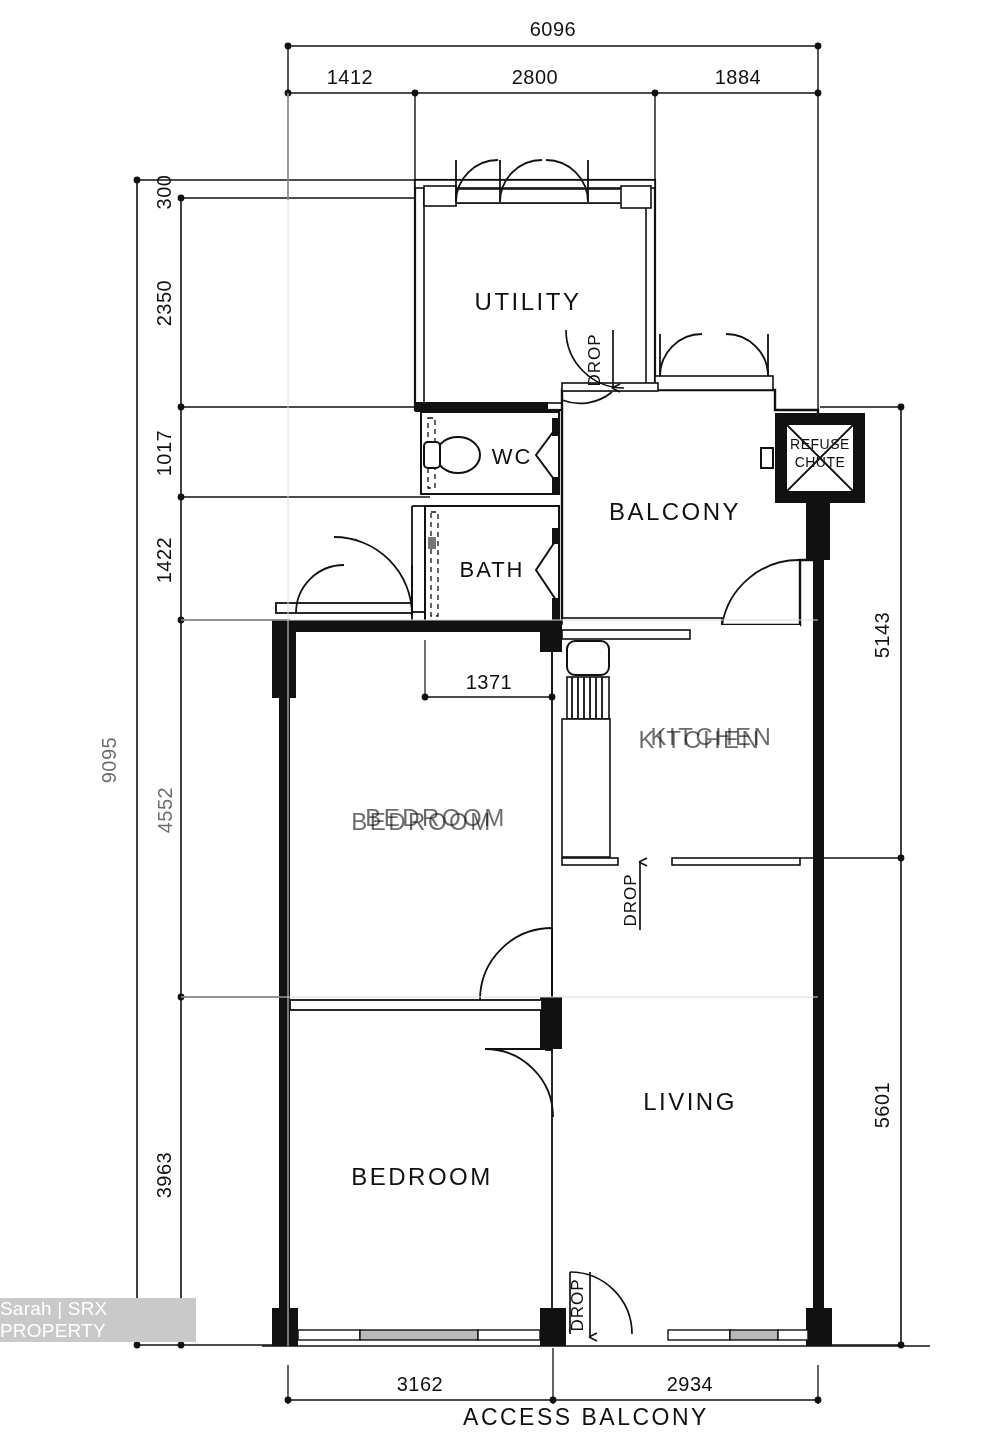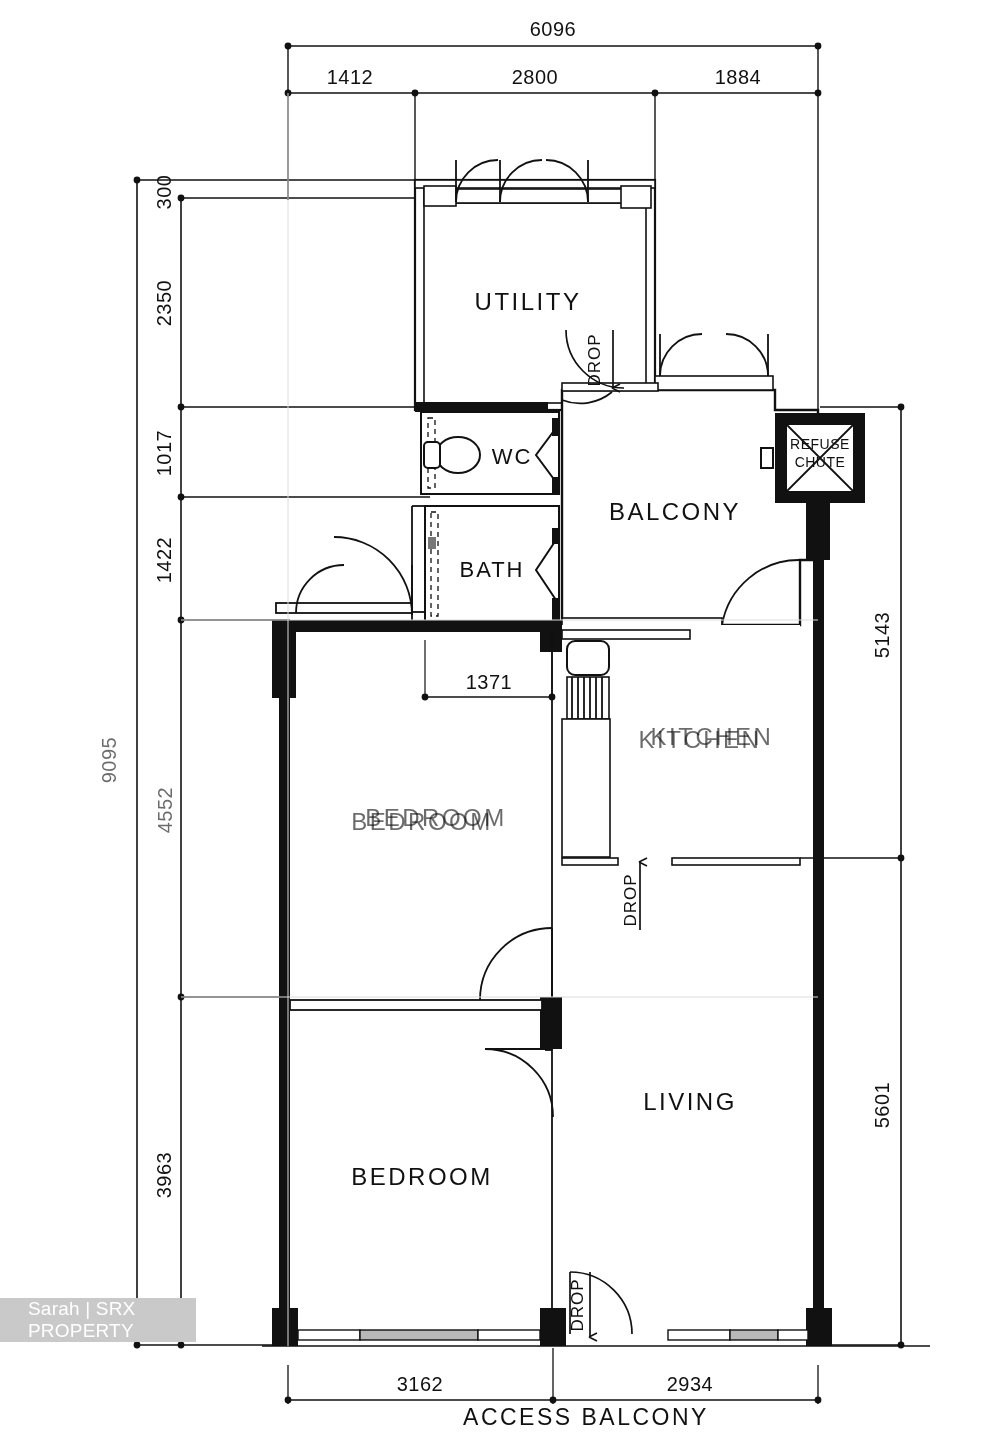--- a/index.html
+++ b/index.html
@@ -9,21 +9,21 @@
     width:1006px;height:1440px;position:relative;overflow:hidden;
     -webkit-font-smoothing:antialiased;
   }
   #stage{position:absolute;left:0;top:0;width:1006px;height:1440px;}
   svg{position:absolute;left:0;top:0;}
 
   .wm{
     position:absolute;left:0;top:1298px;width:196px;height:44px;
     background:#c9c9c9;color:#ffffff;
     font-size:19px;letter-spacing:.2px;
-    display:flex;align-items:center;padding-left:28px;box-sizing:border-box;
+    display:flex;align-items:center;padding-left:0;box-sizing:border-box;
     font-family:"Liberation Sans", sans-serif;
   }
 
   text{font-family:"Liberation Sans", sans-serif;fill:#111;}
   .dim{font-size:20px;letter-spacing:.5px;}
   .room{font-size:24px;letter-spacing:2.5px;}
   .roomsm{font-size:22px;letter-spacing:2px;}
   .chute{font-size:14px;letter-spacing:.5px;}
   .drop{font-size:17px;letter-spacing:1px;}
   .access{font-size:23px;letter-spacing:2.5px;}

